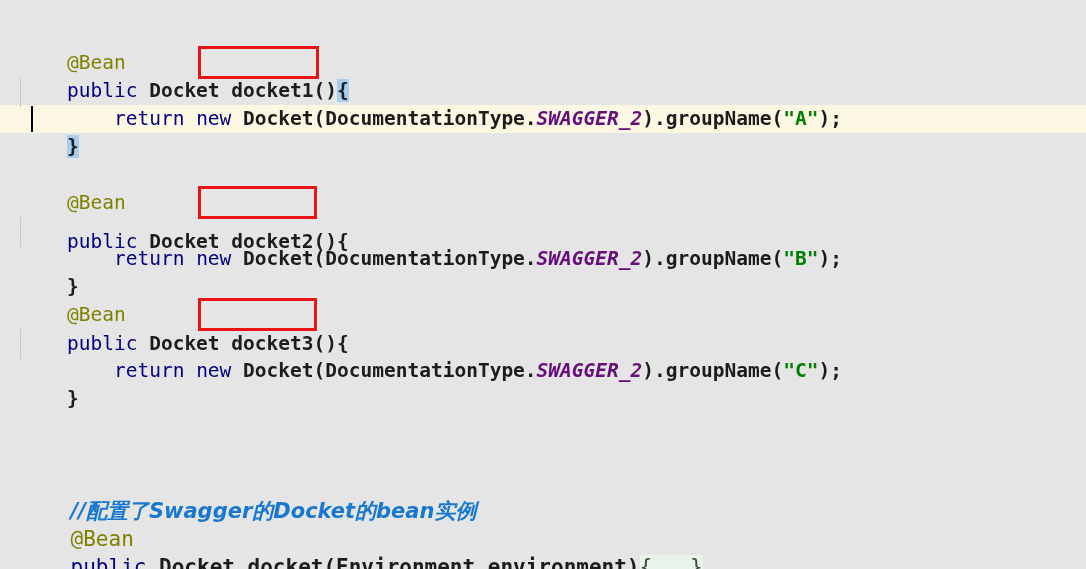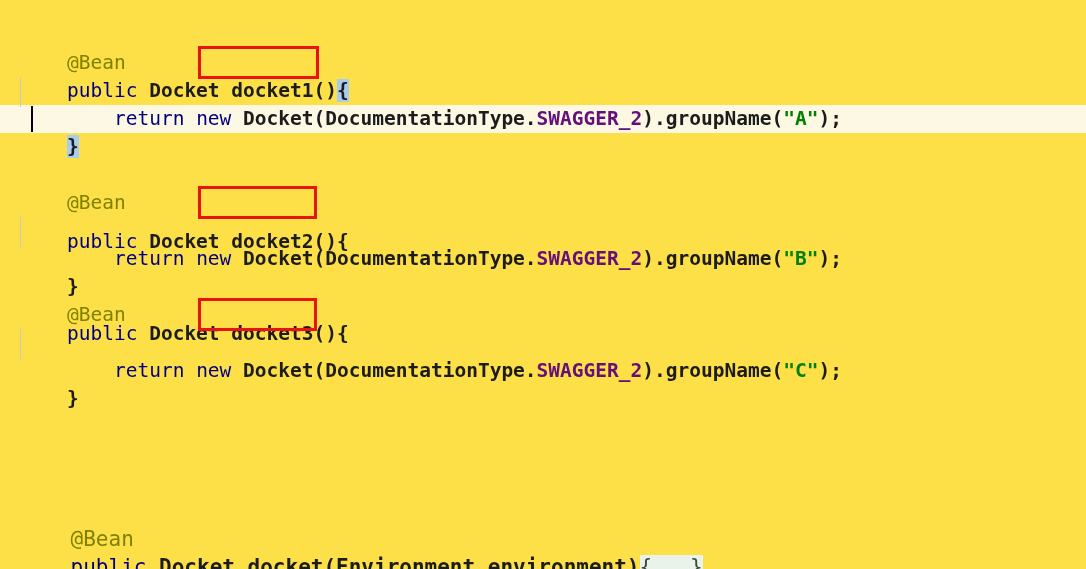--- a/index.html
+++ b/index.html
@@ -11,21 +11,21 @@
     width: 1086px;
     height: 569px;
     overflow: hidden;
     font-family: "DejaVu Sans Mono", "Liberation Mono", monospace;
   }
 
   #editor {
     position: relative;
     width: 1086px;
     height: 569px;
-    background: #fde047;
+    background: #e5e5e5;
   }
 
   
   .current-line-band {
     position: absolute;
     left: 0;
     width: 1086px;
     height: 28px;
     background: #fdf8e3;
     z-index: 0;
@@ -52,21 +52,21 @@
     z-index: 2;
   }
   .code-line.big {
     font-size: 21px;
   }
 
   
   .tok-annotation { color: #808000; }
   .tok-keyword    { color: #000080; font-weight: normal; }
   .tok-plain      { color: #1c1c1c; font-weight: bold; }
-  .tok-static     { color: #660e7a; font-weight: bold; }
+  .tok-static     { color: #660e7a; font-weight: bold; font-style: italic; }
   .tok-string     { color: #008000; font-weight: bold; }
   .tok-comment    { color: #1878d0; font-weight: bold; font-style: italic;
                     font-family: "DejaVu Sans", "Liberation Sans", sans-serif; }
 
   
   .bracket-match {
     background: #a8cdf0;
   }
 
   
@@ -134,32 +134,35 @@
   </div>
 
   <div class="code-line" style="top:245px;">
     <span class="tok-plain">}</span>
   </div>
 
   <div class="code-line" style="top:273px;">
     <span class="tok-annotation">@Bean</span>
   </div>
 
-  <div class="code-line" style="top:292px;">
+  <div class="code-line" style="top:302px;">
     <span class="tok-keyword">public</span><span class="tok-plain"> Docket </span><span class="tok-plain">docket3()</span><span class="tok-plain">{</span>
   </div>
 
   <div class="code-line" style="top:329px;">
     <span class="tok-plain">    </span><span class="tok-keyword">return</span><span class="tok-keyword"> new</span><span class="tok-plain"> Docket(DocumentationType.</span><span class="tok-static">SWAGGER_2</span><span class="tok-plain">).groupName(</span><span class="tok-string">"C"</span><span class="tok-plain">);</span>
   </div>
 
   <div class="code-line" style="top:357px;">
     <span class="tok-plain">}</span>
   </div>
 
+  <div class="code-line big" style="top:469px;">
+    <span class="tok-comment">//配置了Swagger的Docket的bean实例</span>
+  </div>
 
   <div class="code-line big" style="top:497px;">
     <span class="tok-annotation">@Bean</span>
   </div>
 
   <div class="code-line big" style="top:525px;">
     <span class="tok-keyword">public</span><span class="tok-plain"> Docket docket(Environment environment)</span><span class="fold-placeholder">{...}</span>
   </div>
 
   <div class="red-box" style="left:198px; top:46px; width:121px; height:33px;"></div>

